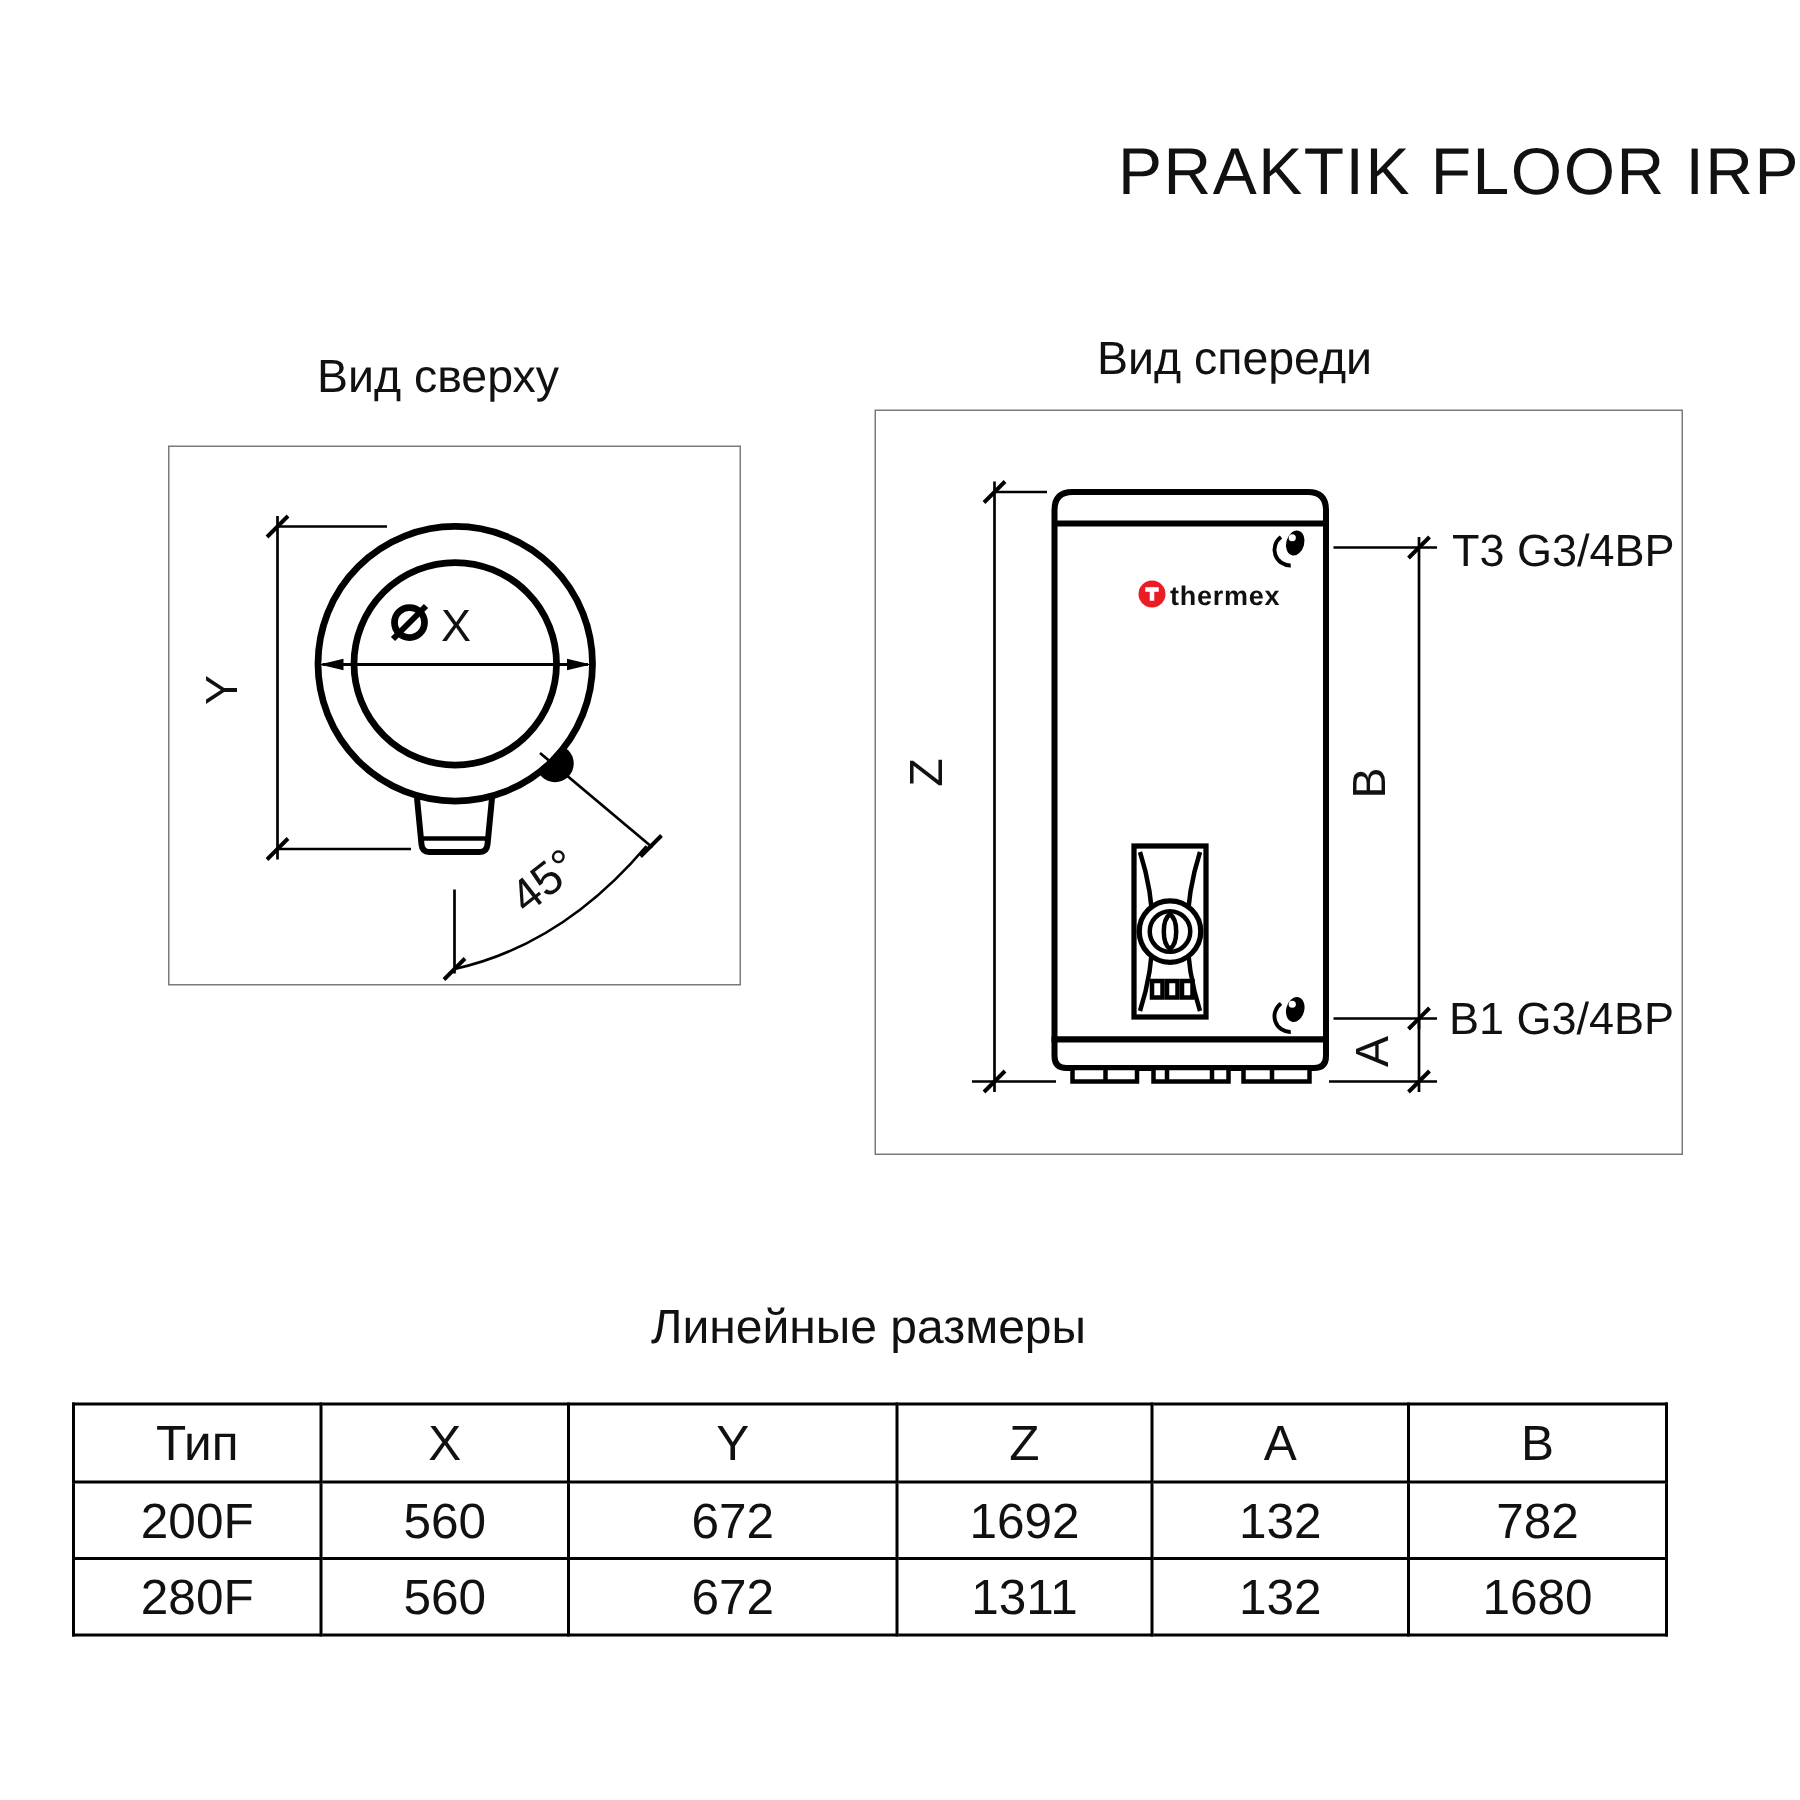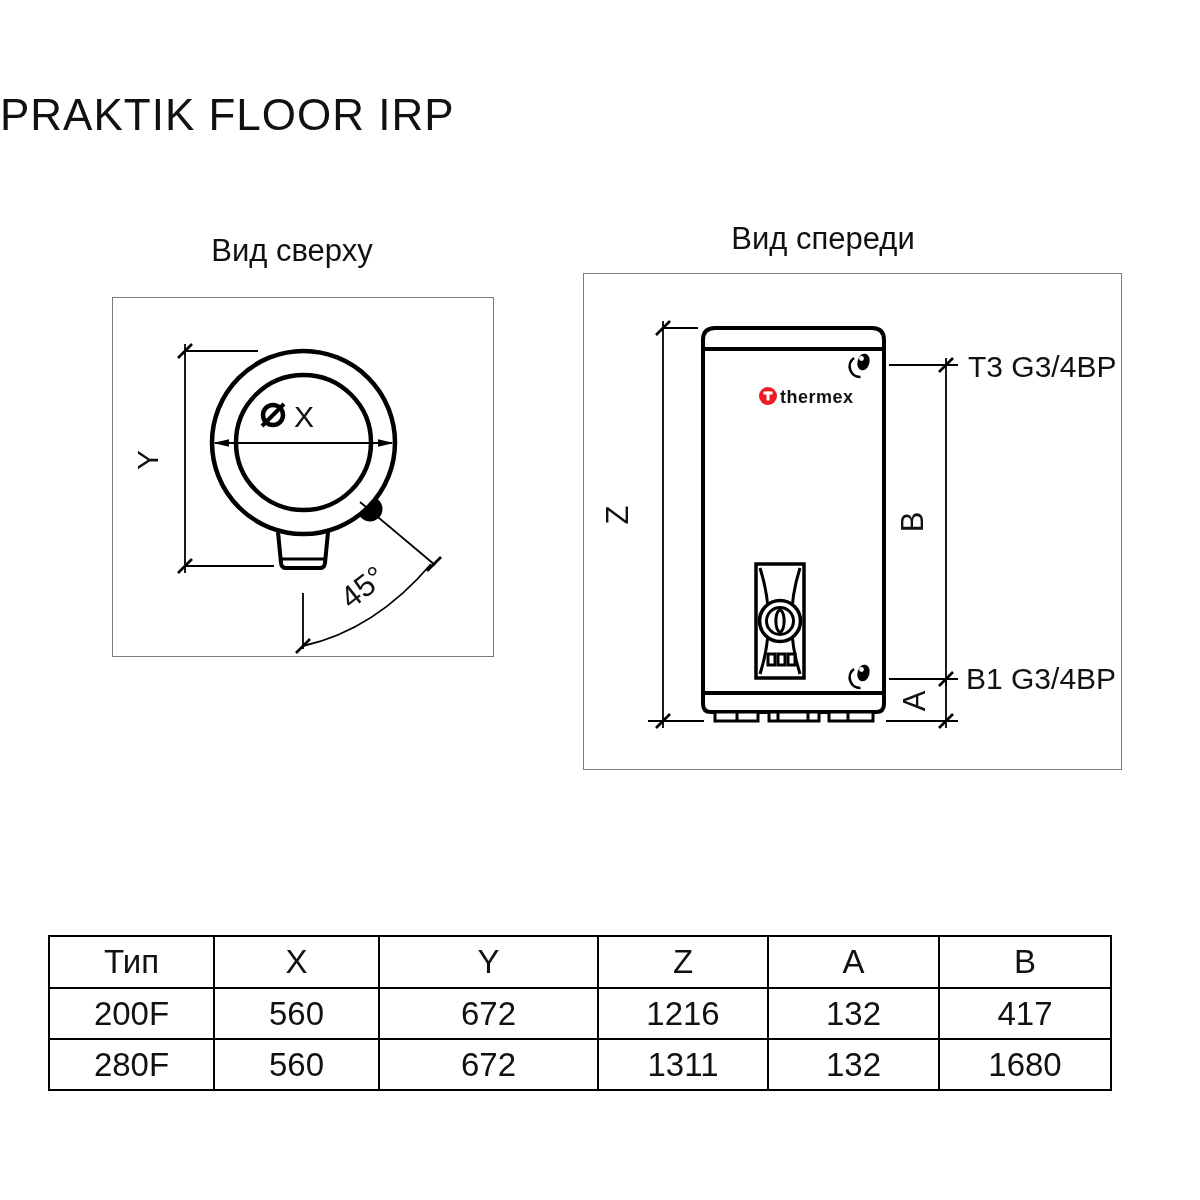--- a/index.html
+++ b/index.html
@@ -4,21 +4,21 @@
 <style>
   * { margin:0; padding:0; box-sizing:border-box; }
   html,body { background:#fff; }
   body { font-family:"Liberation Sans", sans-serif; color:#1a1a1a; }
   #page {
     position:relative; width:1200px; height:1200px; background:#ffffff;
     overflow:hidden;
   }
   .title {
     position:absolute; left:0; top:90px; width:1200px;
-    text-align:left; font-size:44px; font-weight:500; letter-spacing:1px;
+    text-align:right; font-size:44px; font-weight:500; letter-spacing:1px;
     color:#111;
   }
   .view-label {
     position:absolute; font-size:31px; font-weight:400; color:#111;
     text-align:center; line-height:1.1;
   }
   #top-view-label { left:112px; width:360px; top:234px; }
   #front-view-label { left:583px; width:480px; top:222px;text-align:center; }
   .view-box {
     position:absolute; border:1.5px solid #7a7a7a; background:#fff;
@@ -170,20 +170,21 @@
         <line x1="302" y1="447" x2="374" y2="447"></line>
         <line x1="355" y1="454" x2="369" y2="440" stroke-width="2.6"></line>
       </g>
       <text x="341" y="427" font-size="31" text-anchor="middle" transform="rotate(-90 341 427)">A</text>
 
       <text x="384" y="103" font-size="30">Т3 G3/4ВР</text>
       <text x="382" y="415" font-size="30">В1 G3/4ВР</text>
     </svg>
   </div>
 
+  <div class="dims-heading">Линейные размеры</div>
 
   <table class="dims">
     <colgroup>
       <col style="width:165px">
         <col style="width:165px">
         <col style="width:219px">
       <col style="width:170px">
         <col style="width:171px">
         <col style="width:172px">
     </colgroup>
@@ -193,23 +194,23 @@
       <th>X</th>
       <th>Y</th>
       <th>Z</th>
       <th>A</th>
       <th>B</th>
     </tr>
     <tr>
       <td>200F</td>
       <td>560</td>
       <td>672</td>
-      <td>1216</td>
+      <td>1692</td>
       <td>132</td>
-      <td>417</td>
+      <td>782</td>
     </tr>
     <tr>
       <td>280F</td>
       <td>560</td>
       <td>672</td>
       <td>1311</td>
       <td>132</td>
       <td>1680</td>
     </tr>
   </tbody>

